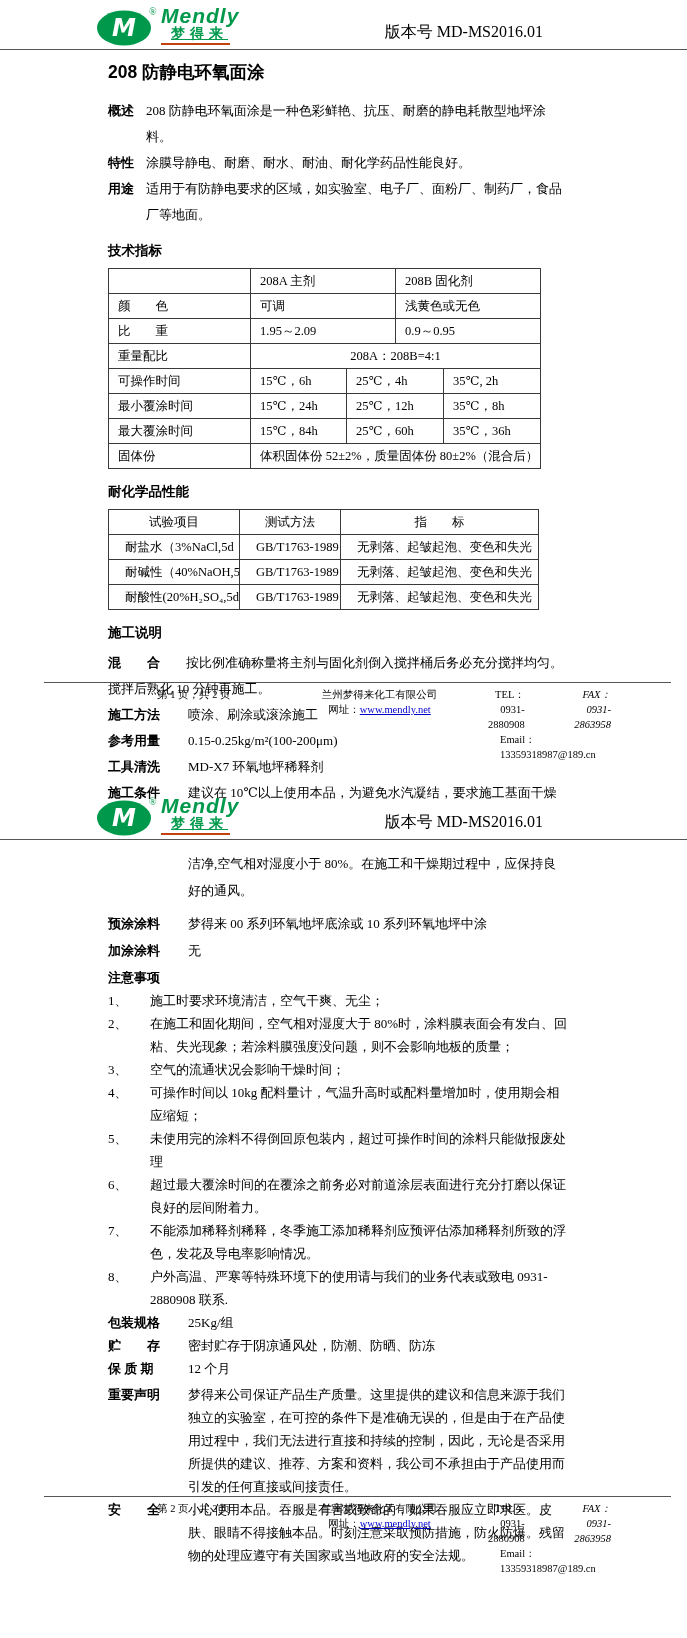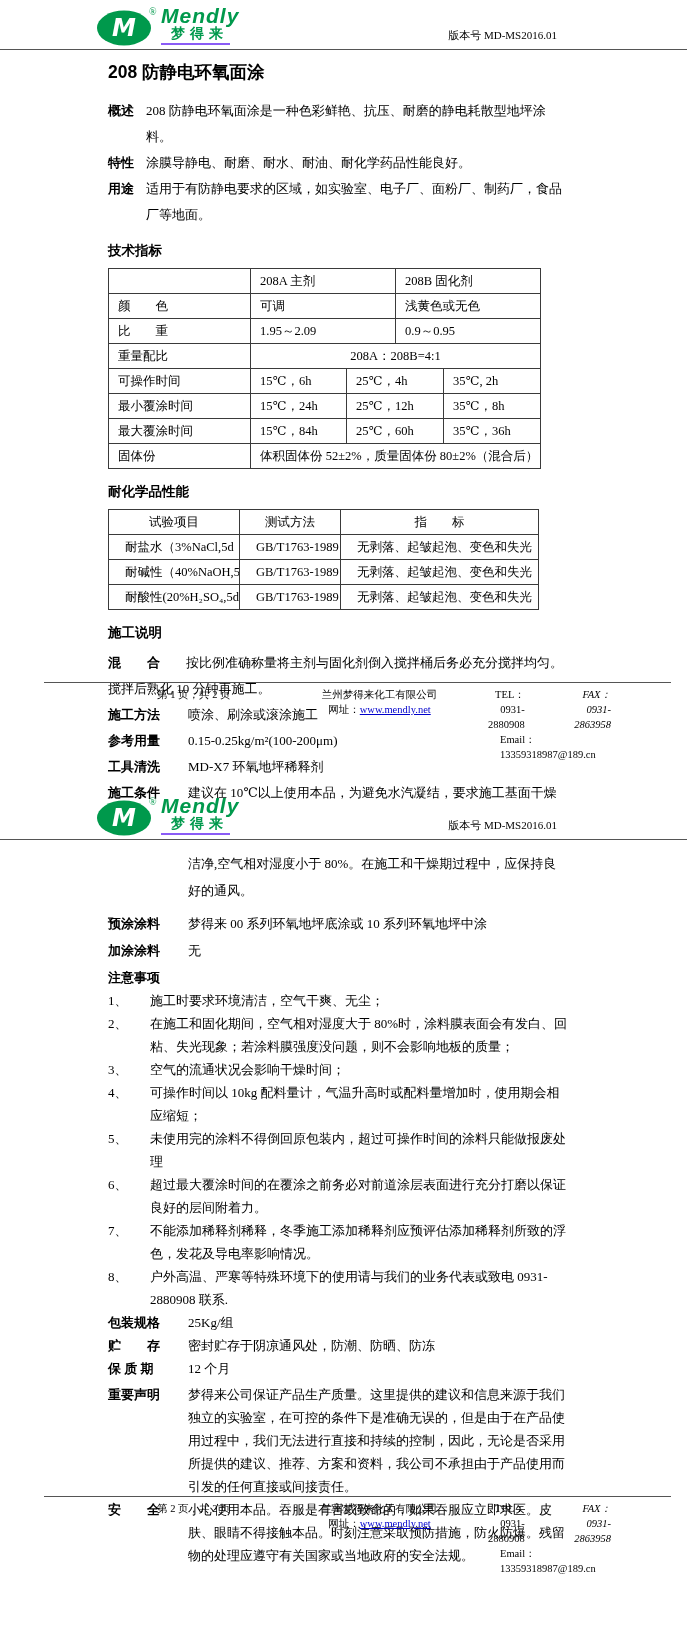--- a/index.html
+++ b/index.html
@@ -11,22 +11,22 @@
   }
   .page { position:relative; width:687px; }
   .page-1 { height:768px; }
   .page-2 { height:870px; padding-top:22px; }
 
   
   .hdr { position:relative; height:50px; }
   .logo { position:absolute; left:95px; top:5px; display:flex; align-items:flex-start; }
   .logo-text { margin-left:4px; line-height:1; }
   .logo-en { font-family:"Liberation Sans","DejaVu Sans",sans-serif; font-weight:bold; font-style:italic; font-size:21px; color:#00994c; letter-spacing:1px; }
-  .logo-cn { font-weight:bold; font-size:14px; color:#00994c; letter-spacing:5px; display:inline-block; border-bottom:2px solid #8b5cf6; padding:1px 2px 2px 10px; }
-  .version { position:absolute; right:130px; bottom:7px; font-size:11px;margin-top:22px; }
+  .logo-cn { font-weight:bold; font-size:14px; color:#00994c; letter-spacing:5px; display:inline-block; border-bottom:2px solid #c2410c; padding:1px 2px 2px 10px;text-decoration:underline; }
+  .version { position:absolute; right:144px; bottom:7px; font-size:16px;margin-top:22px; }
   .hdr-rule { position:absolute; left:0; right:0; bottom:0; border-bottom:1px solid #555; }
 
   
   .content { margin:0 118px 0 108px; }
   .title { font-family:"Liberation Sans","DejaVu Sans",sans-serif; font-weight:bold; font-size:17.5px; margin:10px 0 14px 0; }
 
   .def { display:flex; line-height:26px; }
   .def .lbl { font-weight:bold; white-space:nowrap; }
   .intro .lbl { flex:0 0 30px; margin-right:8px; }
   .intro .txt { flex:1; }

